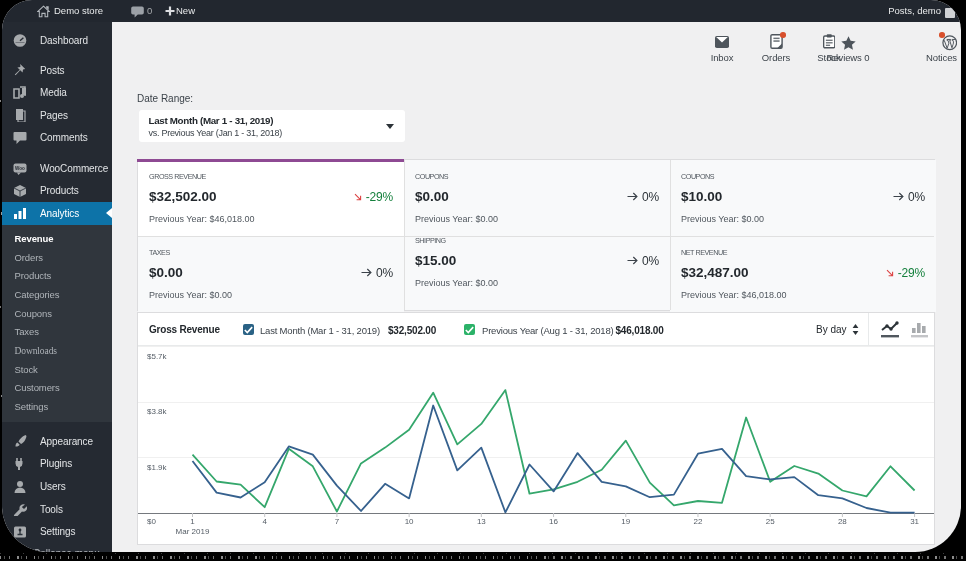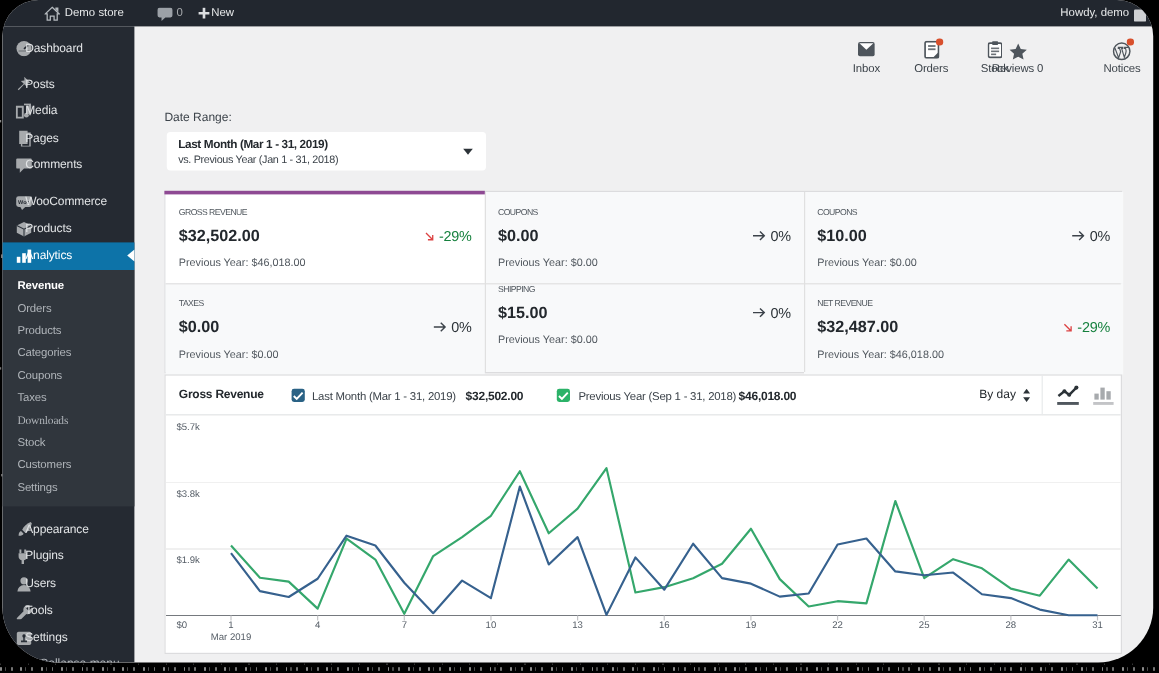--- a/index.html
+++ b/index.html
@@ -4,21 +4,21 @@
 <style>
 *{margin:0;padding:0;box-sizing:border-box}
 html,body{width:966px;height:561px;background:#000;font-family:"Liberation Sans",sans-serif;overflow:hidden}
 #win{position:absolute;left:2px;top:0;width:959px;height:551.5px;background:#f0f0f1;border-radius:30px 30px 46px 46px;overflow:hidden}
 #adminbar{position:absolute;left:0;top:0;width:959px;height:21.5px;background:#22272f;color:#e6e7e8;font-size:9.5px}
 .ab-item{position:absolute;top:0;height:21.5px;line-height:21.5px;color:#e8eaeb}
 #sidebar{position:absolute;left:0;top:21.5px;width:110px;height:530px;background:#252a32;color:#dcdee0}
 #submenu{position:absolute;left:0;top:203.5px;width:110px;height:196.5px;background:#30363d}
 .mi{position:absolute;left:0;width:110px;height:23px;font-size:10px;color:#e2e4e6}
 .mi .ic{position:absolute;left:11px;top:4.5px;width:14px;height:14px}
-.mi .lb{position:absolute;left:19px;top:0;line-height:23px;letter-spacing:-0.1px}
+.mi .lb{position:absolute;left:38px;top:0;line-height:23px;letter-spacing:-0.1px}
 .smi{position:absolute;left:12.5px;font-size:9.5px;color:#b0b5ba;line-height:12px;letter-spacing:-0.1px}
 #analytics-hl{position:absolute;left:0;top:180.5px;width:110px;height:23px;background:#0d73a8}
 #notch{position:absolute;left:103.5px;top:186.5px;width:0;height:0;border-top:5.5px solid transparent;border-bottom:5.5px solid transparent;border-right:6.5px solid #fff}
 #header{position:absolute;left:110px;top:21.5px;width:849px;height:52.5px;background:#fff}
 .crumb{font-size:9.5px;color:#50575e}
 .crumb a{color:#9c5d90;text-decoration:underline}
 .hicon{position:absolute;top:34px;width:44px;height:30px;text-align:center}
 .hicon .lbl{position:absolute;top:17.5px;left:0;width:100%;font-size:9.5px;color:#3c434a;letter-spacing:-0.1px}
 .dot{position:absolute;width:5.5px;height:5.5px;border-radius:50%;background:#d8502d}
 #daterange-label{position:absolute;left:135px;top:93px;font-size:10px;color:#3c434a}
@@ -80,21 +80,21 @@
         <rect x="3" y="11" width="4.4" height="1.4" fill="#6c7278"></rect>
       </svg>
     <div class="lbl">Stock</div>
   </div>
   <div class="hicon" style="left:820px;width:52px;">
     <svg width="15" height="14" viewBox="0 0 16 15" style="margin-top:1.5px">
         <path d="M8 0.3 L10.3 5.1 L15.7 5.8 L11.7 9.4 L12.8 14.6 L8 12 L3.2 14.6 L4.3 9.4 L0.3 5.8 L5.7 5.1 Z" fill="#4e555c"></path>
       </svg>
     <div class="lbl">Reviews 0</div>
   </div>
-  <div class="hicon" style="left:911px;">
+  <div class="hicon" style="left:911px;text-align:right;">
     <svg width="15.5" height="15.5" viewBox="0 0 24 24" style="margin-top:1px">
         <circle cx="12" cy="12" r="10.6" fill="none" stroke="#4e555c" stroke-width="1.9"></circle>
         <path d="M3.4 8.1 l4.6 12.4 L10.7 12.6 9.2 8.2 H7.6 l0.1-1.3 h5.8 l-0.1 1.3 h-1.5 l3.5 11.6 1.8-5.3 c1-2.9 0.5-4.6-0.2-6.3 h-1.3 l0.1-1.3 h5.3" fill="none" stroke="#4e555c" stroke-width="1.5"></path>
       </svg>
     <div class="lbl">Notices</div>
     <div class="dot" style="left:26px;top:-2px"></div>
   </div>
 
   <div id="daterange-label">Date Range:</div>
   <div id="dropdown">
@@ -184,21 +184,21 @@
             <path d="M1 4.5 L4 7.5 L10 1" stroke="#fff" stroke-width="2" fill="none"></path>
           </svg>
         </div>
       <div class="leg" style="left:122px">Last Month (Mar 1 - 31, 2019)</div>
       <div class="legv" style="left:250px">$32,502.00</div>
       <div class="cb" style="left:326px;background:#2bb268">
           <svg width="9" height="8" viewBox="0 0 11 9">
             <path d="M1 4.5 L4 7.5 L10 1" stroke="#fff" stroke-width="2" fill="none"></path>
           </svg>
         </div>
-      <div class="leg" style="left:344px">Previous Year (Sep 1 - 31, 2018)</div>
+      <div class="leg" style="left:344px">Previous Year (Aug 1 - 31, 2018)</div>
       <div class="legv" style="left:477.5px">$46,018.00</div>
       <div id="byday">By day</div>
       <svg style="position:absolute;left:714px;top:11.5px" width="7" height="11" viewBox="0 0 7 11">
           <path d="M3.5 0 L6.4 4 H0.6 Z" fill="#2c3338"></path>
           <path d="M3.5 11 L6.4 7 H0.6 Z" fill="#2c3338"></path>
         </svg>
       <div id="vdiv"></div>
       <svg style="position:absolute;left:742px;top:8px" width="22" height="18" viewBox="0 0 22 18">
           <path d="M2 9 L7 5 L11 8 L17 2" stroke="#2c3338" stroke-width="2" fill="none"></path>
           <circle cx="7" cy="5" r="1.7" fill="#2c3338"></circle>
@@ -256,21 +256,21 @@
       </svg>
     <div class="ab-item" style="left:52px">Demo store</div>
     <svg style="position:absolute;left:129px;top:6px" width="13" height="12" viewBox="0 0 13 12">
         <path d="M2 0.5 h9 a1.8 1.8 0 0 1 1.8 1.8 v4.4 a1.8 1.8 0 0 1 -1.8 1.8 H6.8 L3.6 11.4 V8.5 H2 A1.8 1.8 0 0 1 0.2 6.7 V2.3 A1.8 1.8 0 0 1 2 0.5 Z" fill="#9ca1a7"></path>
       </svg>
     <div class="ab-item" style="left:145px;color:#a7aaad">0</div>
     <svg style="position:absolute;left:163px;top:6px" width="10" height="10" viewBox="0 0 10 10">
         <path d="M5 0.5 V9.5 M0.5 5 H9.5" stroke="#dcdee1" stroke-width="2.2"></path>
       </svg>
     <div class="ab-item" style="left:174px">New</div>
-    <div class="ab-item" style="right:20px;left:auto;">Howdy, demo</div>
+    <div class="ab-item" style="right:20px;left:auto;">Posts, demo</div>
     <div style="position:absolute;right:6px;top:8px;width:10px;height:10px;background:#cfd1d4;border-radius:1px"></div>
   </div>
 
   <div id="sidebar">
     <div id="submenu">
         <div class="smi" style="top:8px;color:#fff;font-weight:bold;">Revenue</div>
         <div class="smi" style="top:26.65px;">Orders</div>
         <div class="smi" style="top:45.3px;">Products</div>
         <div class="smi" style="top:63.949999999999996px;">Categories</div>
         <div class="smi" style="top:82.6px;">Coupons</div>

